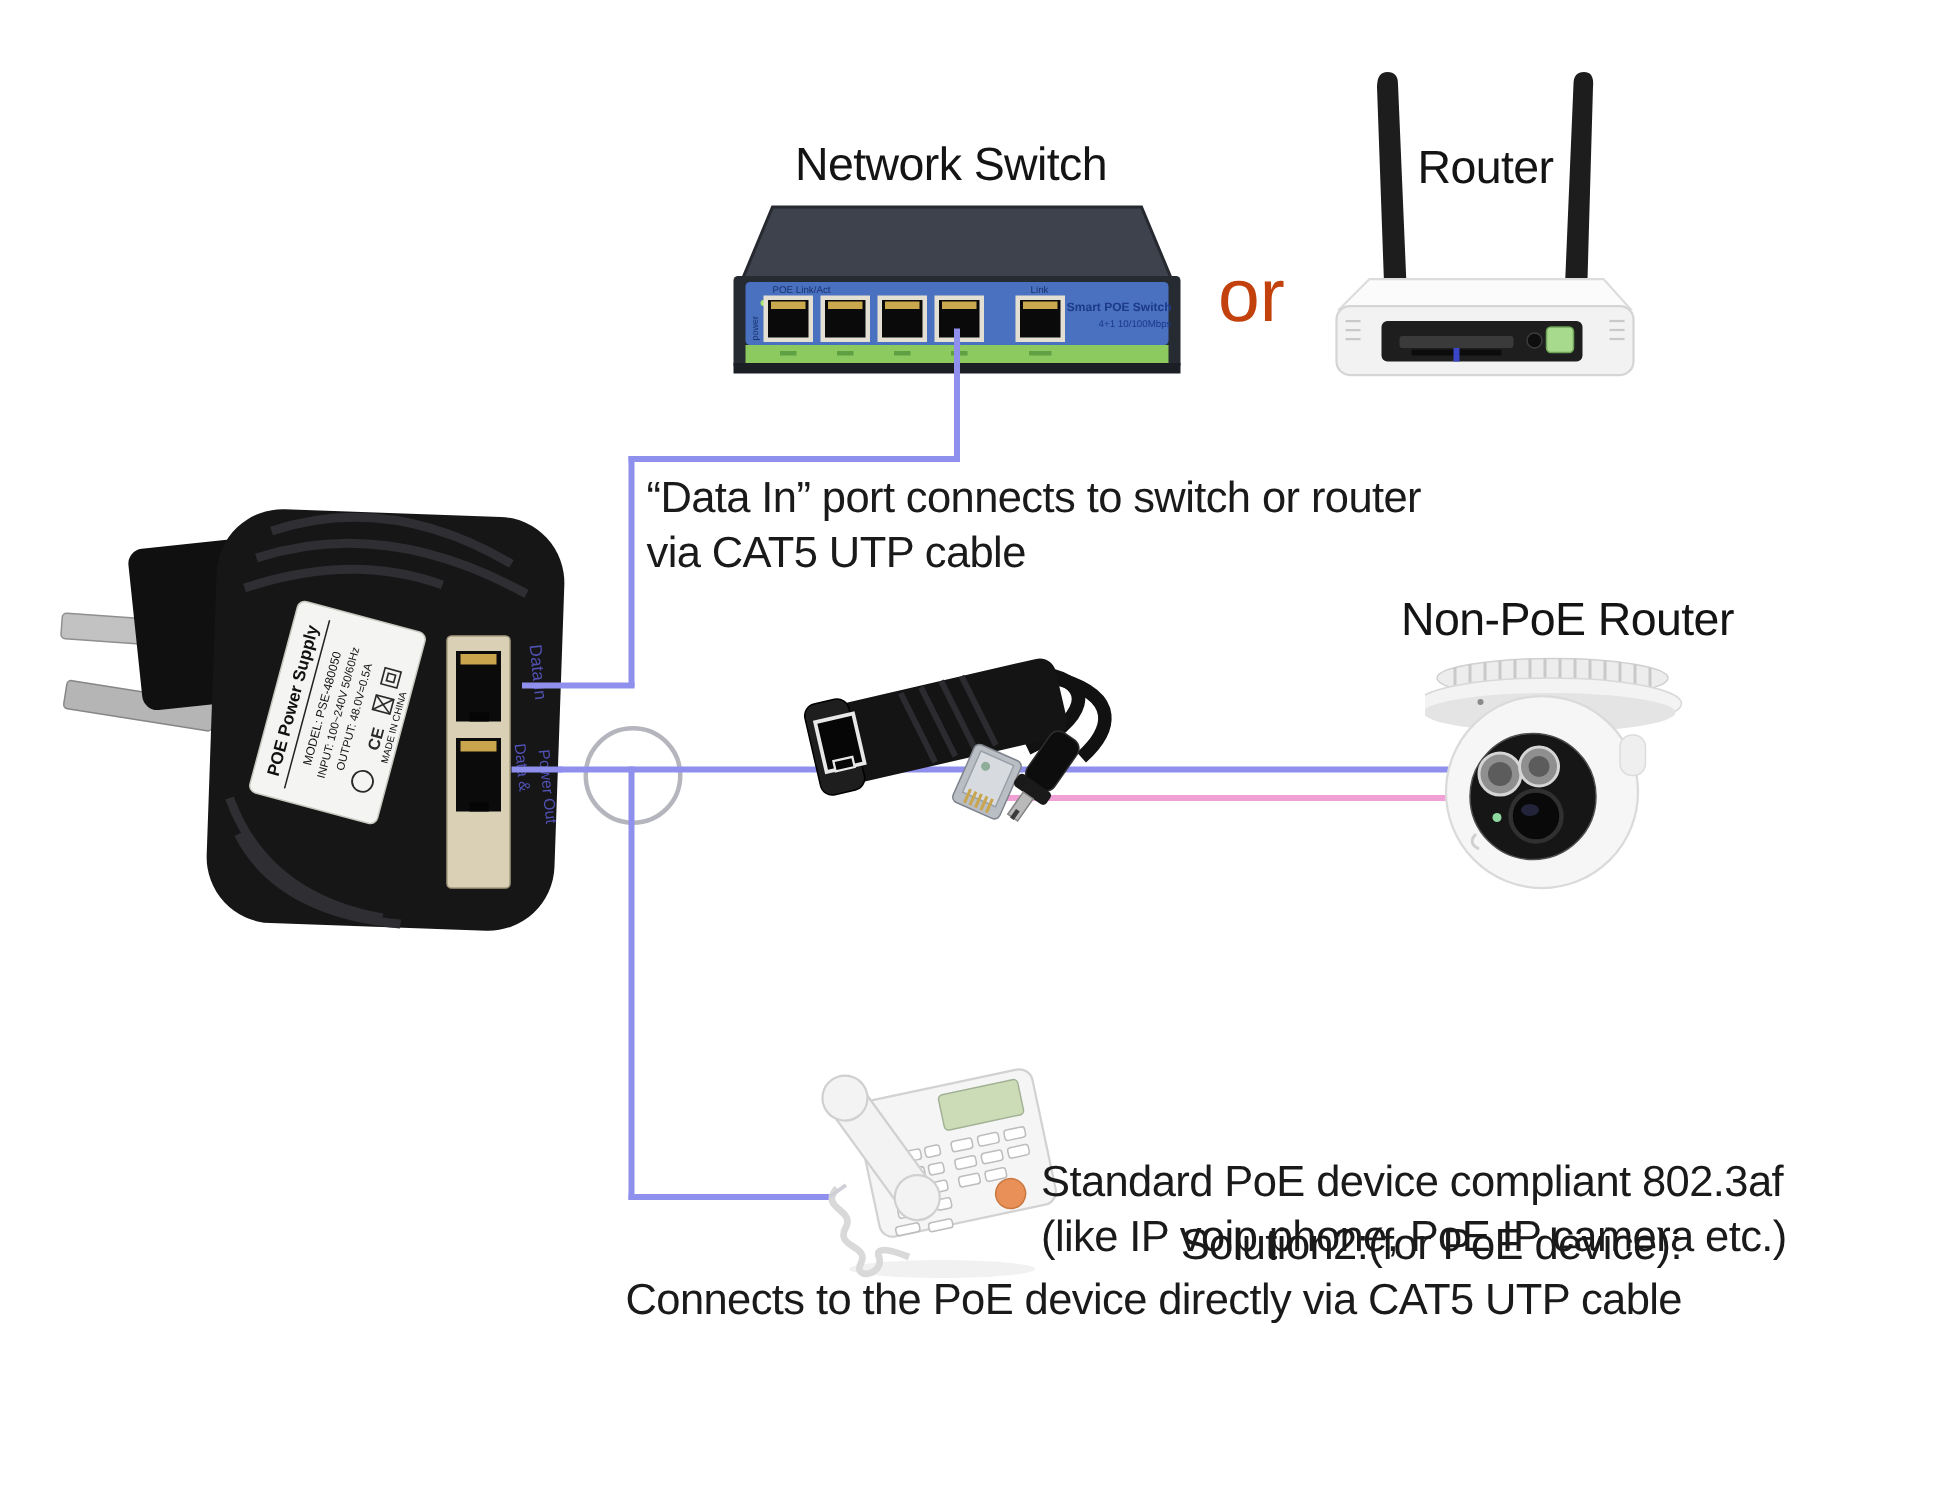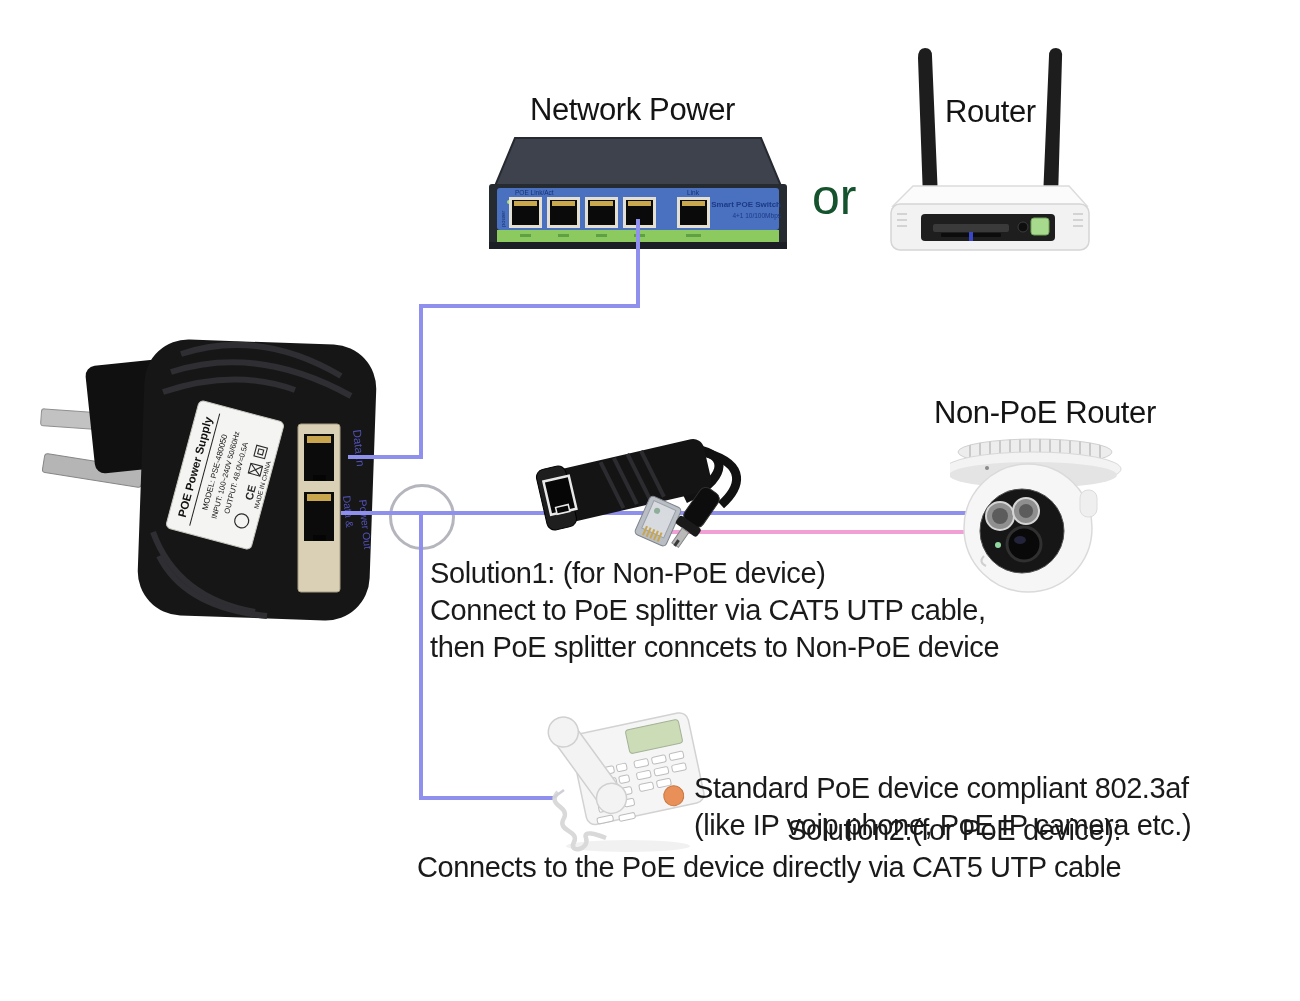--- a/index.html
+++ b/index.html
@@ -1,21 +1,21 @@
 <!DOCTYPE html>
 <html style="--cable-purple: #8f8fee; --cable-pink: #f1a0d6; --junction-ring: #b5b5bd; --switch-panel-blue: #4a70c0; --switch-strip-green: #8cc95e;"><head>
 <meta charset="utf-8">
 <style>
   html,body{margin:0;padding:0;background:#ffffff;}
   #canvas{position:relative;width:1300px;height:1001px;background:#ffffff;overflow:hidden;
           font-family:"Liberation Sans",sans-serif;color:#161616;}
   .title{position:absolute;font-size:31px;letter-spacing:-0.4px;color:#141414;z-index:6;white-space:nowrap;}
   .note{position:absolute;font-size:29px;line-height:37px;letter-spacing:-0.4px;color:#1a1a1a;
         white-space:pre-line;z-index:6;}
-  .or{position:absolute;font-size:50px;color:#14532d;z-index:6;}
+  .or{position:absolute;font-size:50px;color:#c2410c;z-index:6;}
   .cable{position:absolute;background:var(--cable-purple,#8f8fee);}
   .cable.z2{z-index:2;} .cable.z4{z-index:4;}
   .cable-pink{position:absolute;background:var(--cable-pink,#f1a0d6);z-index:2;}
   .junction{position:absolute;left:389px;top:484px;width:66px;height:66px;border-radius:50%;
             border:3px solid var(--junction-ring,#b5b5bd);box-sizing:border-box;z-index:1;}
   svg.device{position:absolute;z-index:3;}
   text{font-family:"Liberation Sans",sans-serif;}
 </style>
 </head>
 <body>
@@ -256,26 +256,25 @@
     </g>
     <g transform="rotate(-36 60 78)">
       <rect x="47" y="24" width="26" height="104" rx="13" fill="#f3f3f3" stroke="#d0d0d0" stroke-width="1.5"></rect>
       <circle cx="60" cy="36" r="15" fill="#f3f3f3" stroke="#d0d0d0" stroke-width="1.5"></circle>
       <circle cx="60" cy="118" r="15" fill="#f3f3f3" stroke="#d0d0d0" stroke-width="1.5"></circle>
     </g>
     <path d="M30 104 C 18 118 42 118 36 130 C 28 144 52 142 46 154 C 40 166 62 162 58 150 C 55 142 68 146 78 150" stroke="#d9d9d9" stroke-width="4.5" fill="none"></path>
     <line x1="25" y1="110" x2="36" y2="102" stroke="#cfcfd8" stroke-width="2.5"></line>
   </svg>
 
-  <div class="title" style="left:530px;top:92px;">Network Power</div>
+  <div class="title" style="left:530px;top:92px;">Network Switch</div>
   <div class="or" style="left:812px;top:168px;">or</div>
   <div class="title" style="left:945px;top:94px;">Router</div>
   <div class="title" style="left:934px;top:395px;">Non-PoE Router</div>
 
-  <div class="note" style="left:430px;top:555px;">Solution1: (for Non-PoE device)
-Connect to PoE splitter via CAT5 UTP cable,
-then PoE splitter conncets to Non-PoE device</div>
+  <div class="note" style="left:431px;top:314px;">“Data In” port connects to switch or router
+via CAT5 UTP cable</div>
   <div class="note" style="left:694px;top:738px;margin-top:32px;">Standard PoE device compliant 802.3af
 (like IP voip phone, PoE IP camera etc.)</div>
   <div class="note" style="left:417px;top:812px;text-align:right;">Solution2:(for PoE device):
 Connects to the PoE device directly via CAT5 UTP cable</div>
 
 </div>
 
 </body></html>

